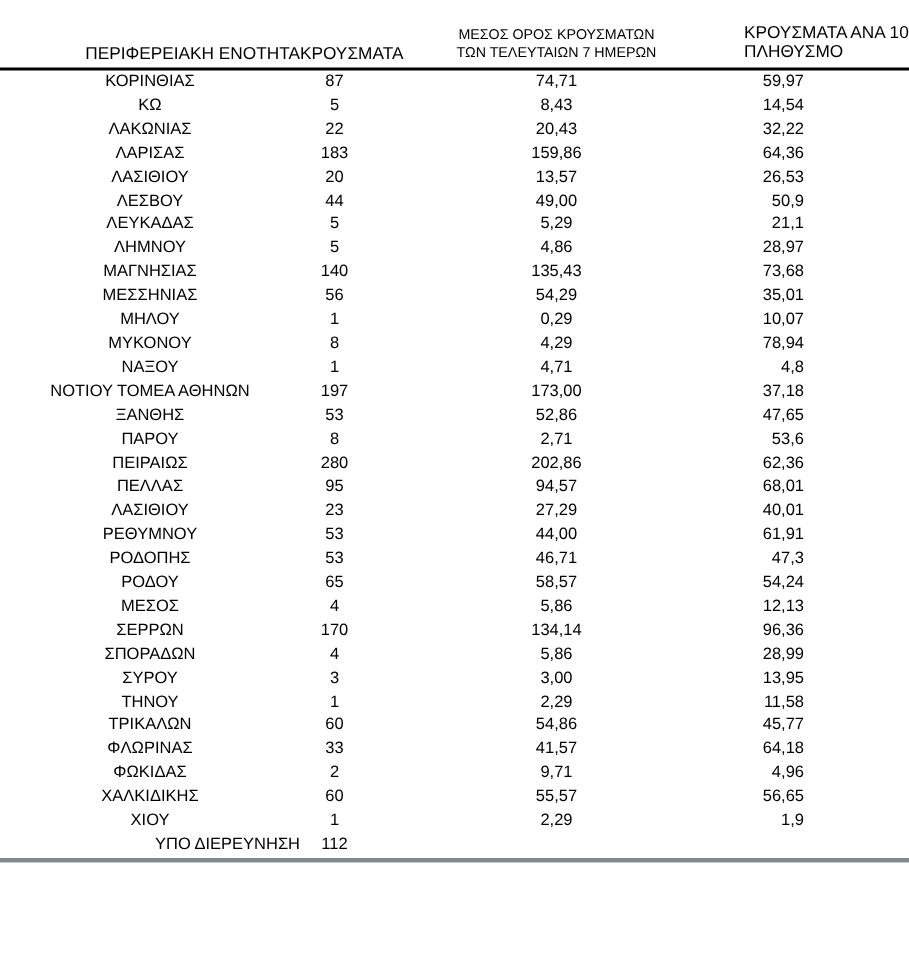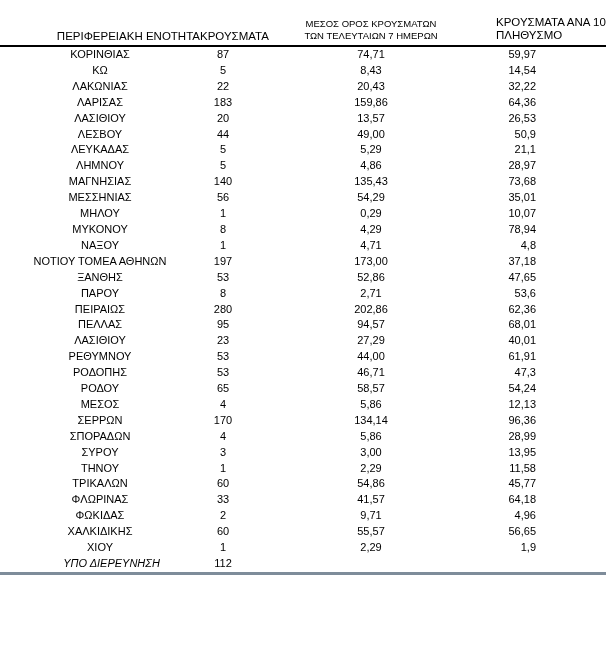--- a/index.html
+++ b/index.html
@@ -62,23 +62,22 @@
     padding: 0;
     font-size: 11px;
     line-height: 15.9px;
     text-align: center;
     white-space: nowrap;
     overflow: visible;
   }
   tbody td.cell-per100k { padding-right: 70px; text-align: right; }
   tbody tr:last-child td { border-bottom: 3px solid #7e8c9a; }
   tbody tr:last-child td.cell-region {
-    text-align: center;
+    text-align: right;
     padding-left: 23px;
-    font-style: italic;
   }
 </style>
 </head>
 <body>
 
 <table class="cases-table">
   <colgroup>
     <col class="c1">
       <col class="c2">
       <col class="c3">

